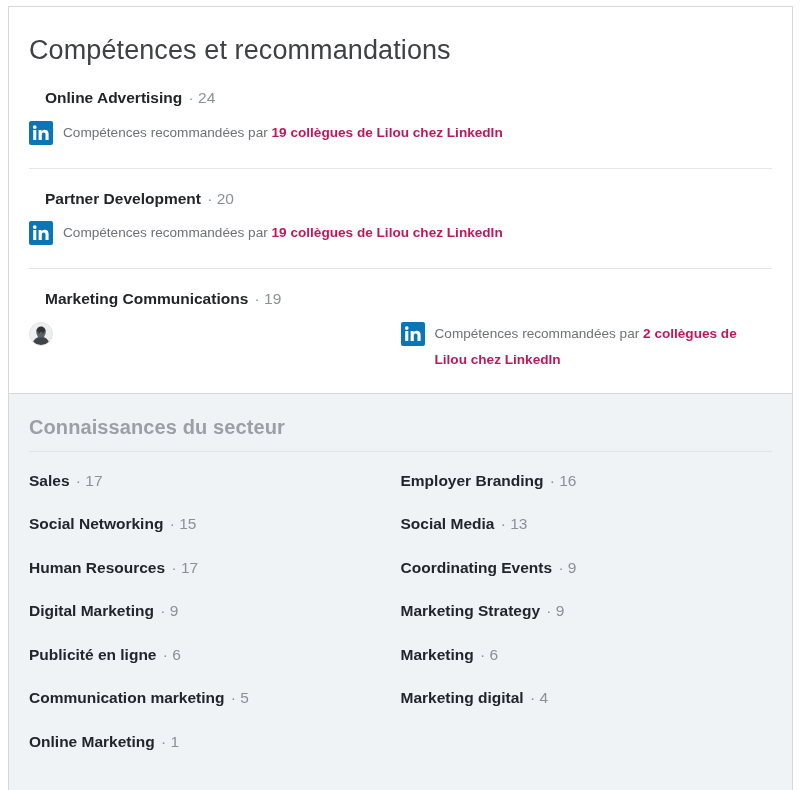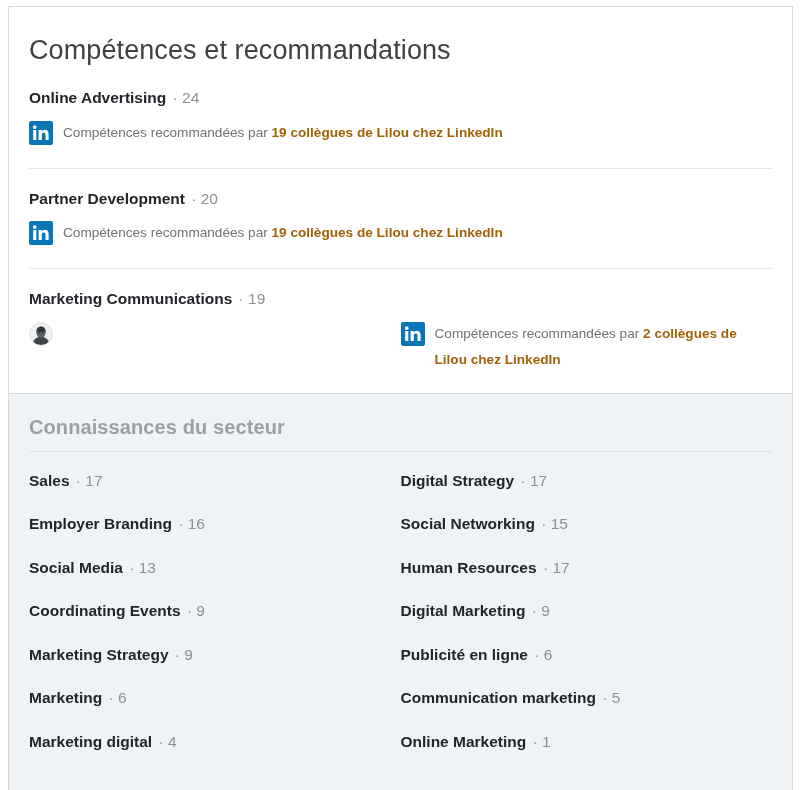--- a/index.html
+++ b/index.html
@@ -54,21 +54,21 @@
     line-height: 1.2;
   }
 
   .skill-block {
     padding: 0 20px 0 20px;
   }
 
   .skill-heading {
     font-size: 15.5px;
     line-height: 1.25;
-    margin: 0 0 12px 0;
+    margin: 0 0 12px 16px;
     color: #2b2f33;
   }
   .skill-heading .skill-name {
     font-weight: 700;
     color: #22252a;
   }
   .skill-heading .skill-count {
     font-weight: 400;
     color: #8b9096;
     margin-left: 2px;
@@ -123,21 +123,21 @@
   .avatar svg { display: block; }
 
   .endorse-text {
     font-size: 13.6px;
     line-height: 26px;
     color: #6e7276;
     padding-top: 0px;
   }
   .endorse-text .strong {
     font-weight: 700;
-    color: #a16207;
+    color: #be185d;
   }
 
   .skill-divider {
     height: 1px;
     background: #e4e6e8;
     margin: 20px 20px 20px 20px;
   }
 
   .section-edge {
     height: 1px;
@@ -278,21 +278,20 @@
         </div>
     </div>
 
     <div class="section-edge"></div>
 
     <div class="industry-section">
       <div class="industry-title">Connaissances du secteur</div>
       <div class="industry-divider"></div>
       <div class="industry-grid" id="industry-grid">
           <div class="industry-item"><span class="skill-name">Sales</span> <span class="skill-count">· 17</span></div>
-          <div class="industry-item"><span class="skill-name">Digital Strategy</span> <span class="skill-count">· 17</span></div>
           <div class="industry-item"><span class="skill-name">Employer Branding</span> <span class="skill-count">· 16</span></div>
           <div class="industry-item"><span class="skill-name">Social Networking</span> <span class="skill-count">· 15</span></div>
           <div class="industry-item"><span class="skill-name">Social Media</span> <span class="skill-count">· 13</span></div>
           <div class="industry-item"><span class="skill-name">Human Resources</span> <span class="skill-count">· 17</span></div>
           <div class="industry-item"><span class="skill-name">Coordinating Events</span> <span class="skill-count">· 9</span></div>
           <div class="industry-item"><span class="skill-name">Digital Marketing</span> <span class="skill-count">· 9</span></div>
           <div class="industry-item"><span class="skill-name">Marketing Strategy</span> <span class="skill-count">· 9</span></div>
           <div class="industry-item"><span class="skill-name">Publicité en ligne</span> <span class="skill-count">· 6</span></div>
           <div class="industry-item"><span class="skill-name">Marketing</span> <span class="skill-count">· 6</span></div>
           <div class="industry-item"><span class="skill-name">Communication marketing</span> <span class="skill-count">· 5</span></div>

